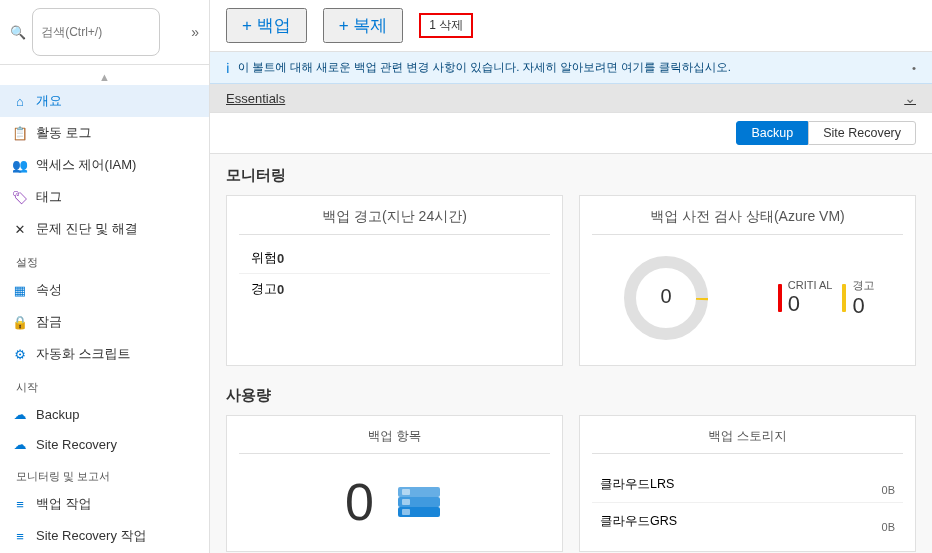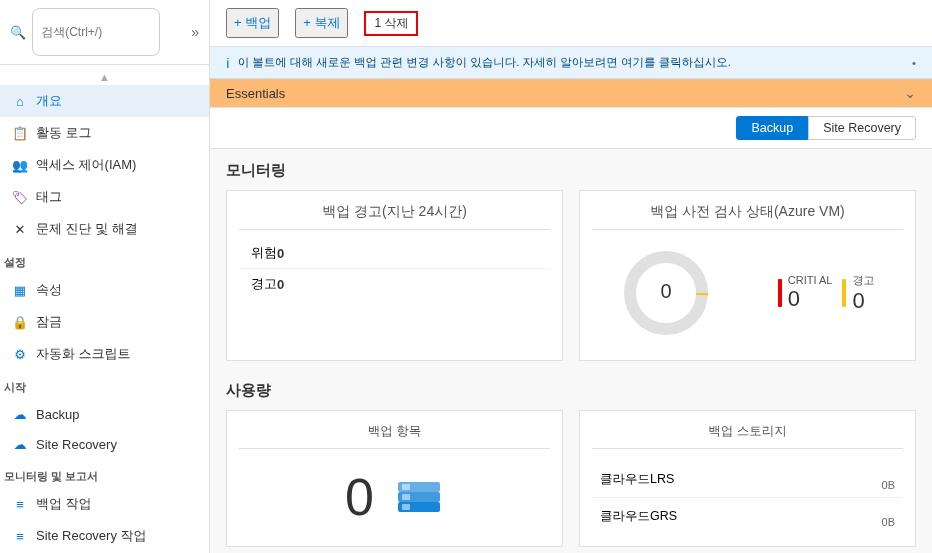--- a/index.html
+++ b/index.html
@@ -47,24 +47,24 @@
       align-items: center;
       padding: 7px 12px;
       cursor: pointer;
       font-size: 13px;
       color: #333;
       gap: 8px;
       white-space: nowrap;
     }
     .nav-item.active { background: #e5f0fb; color: #0078d4; }
     .nav-section-label {
-      padding: 10px 12px 4px 4px;
+      padding: 10px 12px 4px 16px;
       font-size: 11px;
       color: #555;
-      font-weight: 700;
+      font-weight: 400;
       text-transform: none;
     }
     .nav-icon {
       width: 16px;
       height: 16px;
       display: inline-flex;
       align-items: center;
       justify-content: center;
       font-size: 13px;
     }
@@ -89,23 +89,23 @@
       padding: 8px 16px;
       background: #fff;
       border-bottom: 1px solid #e0e0e0;
       gap: 16px;
     }
     .toolbar-btn {
       display: flex;
       align-items: center;
       gap: 4px;
       cursor: pointer;
-      font-size: 13px;
+      font-size: 17px;
       color: #0078d4;
-      padding: 4px 6px;
+      padding: 4px 14px;
     }
     .delete-btn {
       border: 2px solid #e00;
       color: #333;
       font-size: 12px;
       padding: 2px 8px;
       cursor: pointer;
       background: #fff;
     }
 
@@ -117,28 +117,29 @@
       font-size: 11.5px;
       color: #004578;
       display: flex;
       align-items: center;
       gap: 8px;
     }
     .info-icon { color: #0078d4; font-size: 14px; }
 
     
     .essentials-bar {
-      background: #fdba74;
+      background: #e5e5e5;
       border-bottom: 1px solid #e0e0e0;
       padding: 6px 16px;
       display: flex;
       align-items: center;
       justify-content: space-between;
       font-size: 13px;
       color: #333;
+      text-decoration: underline;
     }
     .essentials-chevron { color: #666; font-size: 14px; }
 
     
     .tab-row {
       background: #fff;
       padding: 8px 16px;
       display: flex;
       justify-content: flex-end;
       gap: 0;

